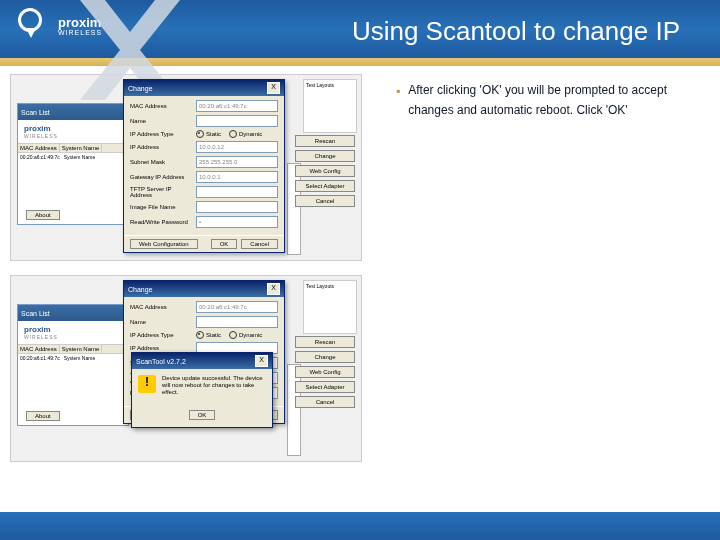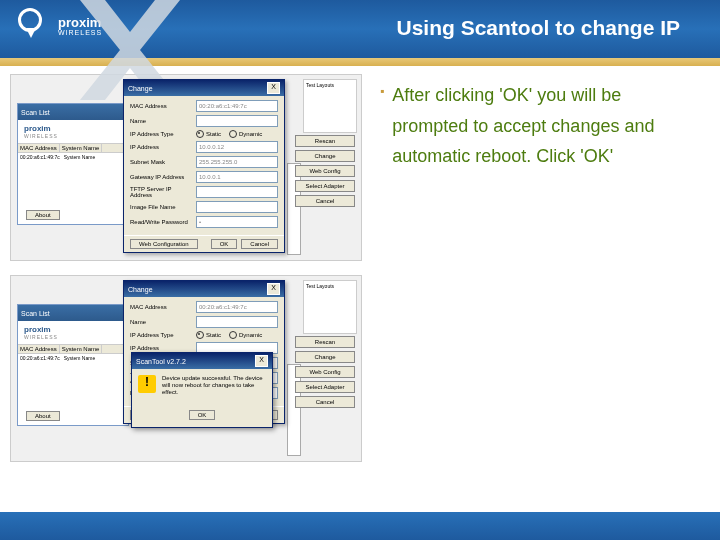--- a/index.html
+++ b/index.html
@@ -6,21 +6,21 @@
 .header{height:58px;background:linear-gradient(to bottom,#1e5a9e 0%,#2870b8 50%,#1e5a9e 100%);position:relative;display:flex;align-items:center}
 .logo{position:absolute;left:10px;top:8px;display:flex;align-items:center;gap:6px}
 .logo-form{width:42px;height:36px;position:relative}
 .logo-form::before{content:"";position:absolute;left:8px;top:0;width:24px;height:24px;border:3px solid #fff;border-radius:50%;box-sizing:border-box}
 .logo-form::after{content:"";position:absolute;left:16px;top:20px;width:0;height:0;border-left:5px solid transparent;border-right:5px solid transparent;border-top:10px solid #fff}
 .logo-text{color:#fff;font-size:10px;line-height:1}
 .logo-brand{font-weight:bold;font-size:13px}
 .logo-sub{font-size:7px;letter-spacing:1px}
 .x-mark{position:absolute;left:70px;top:-10px;width:120px;height:120px;z-index:2}
 .x-mark svg{width:100%;height:100%}
-.title{position:absolute;right:40px;top:16px;color:#fff;font-size:21px;font-weight:bold}
+.title{position:absolute;right:40px;top:16px;color:#fff;font-size:26px;font-weight:normal}
 .gold-band{height:8px;background:linear-gradient(to bottom,#e8c878 0%,#d8b050 100%)}
 .content{position:relative;padding:14px 20px 0 12px;height:430px}
 .shots{position:absolute;left:10px;top:8px;width:340px}
 .shot{width:350px;height:185px;background:#f0f0f0;border:1px solid #ccc;position:relative;margin-bottom:14px;overflow:hidden}
 .scan-window{position:absolute;left:6px;top:28px;width:110px;height:120px;background:#fff;border:1px solid #7a9ac8}
 .scan-titlebar{height:14px;background:linear-gradient(to bottom,#3a6ea5,#2d5a8c);color:#fff;font-size:7px;padding:1px 3px;display:flex;align-items:center}
 .scan-logo{padding:4px 6px}
 .scan-logo-text{font-size:8px;color:#2d5a8c;font-weight:bold}
 .scan-logo-sub{font-size:5px;color:#888;letter-spacing:1px}
 .scan-table{border-top:1px solid #ccc;font-size:6px}
@@ -45,21 +45,21 @@
 .side-btns{position:absolute;right:6px;top:60px;display:flex;flex-direction:column;gap:3px}
 .side-btn{background:#ece9d8;border:1px solid #888;font-size:6px;padding:2px 4px;width:50px;text-align:center}
 .test-layouts{position:absolute;right:4px;top:4px;width:48px;height:48px;background:#fff;border:1px solid #ccc;font-size:5px;padding:2px}
 .msgbox{position:absolute;left:120px;top:76px;width:140px;background:#ece9d8;border:1px solid #0a246a;box-shadow:2px 2px 5px rgba(0,0,0,.4);z-index:10}
 .msg-title{height:14px;background:linear-gradient(to bottom,#0a246a,#3a6ea5);color:#fff;font-size:7px;padding:1px 4px;display:flex;justify-content:space-between;align-items:center}
 .msg-body{padding:6px;display:flex;gap:6px;align-items:flex-start}
 .msg-icon{width:18px;height:18px;background:#ffcc00;border-radius:2px;position:relative;flex-shrink:0}
 .msg-icon::before{content:"!";position:absolute;left:0;right:0;text-align:center;font-weight:bold;font-size:12px;color:#000}
 .msg-text{font-size:6px;line-height:1.2}
 .msg-btns{text-align:center;padding:0 0 6px 0}
-.text-col{position:absolute;left:380px;top:14px;right:20px;font-size:18px;color:#4d7c0f;line-height:1.7}
+.text-col{position:absolute;left:396px;top:14px;right:20px;font-size:12px;color:#0f172a;line-height:1.7}
 .bullet{display:flex;gap:8px}
 .bullet::before{content:"▪";color:#c89a3a;font-size:12px;line-height:1.9}
 .footer{position:absolute;bottom:0;left:0;right:0;height:28px;background:linear-gradient(to bottom,#2870b8,#1e5a9e)}
 .ruler{position:absolute;right:60px;top:88px;width:12px;height:90px;background:#fff;border:1px solid #aaa}
 </style>
 </head>
 <body>
 
 <div class="header">
   <div class="logo">

